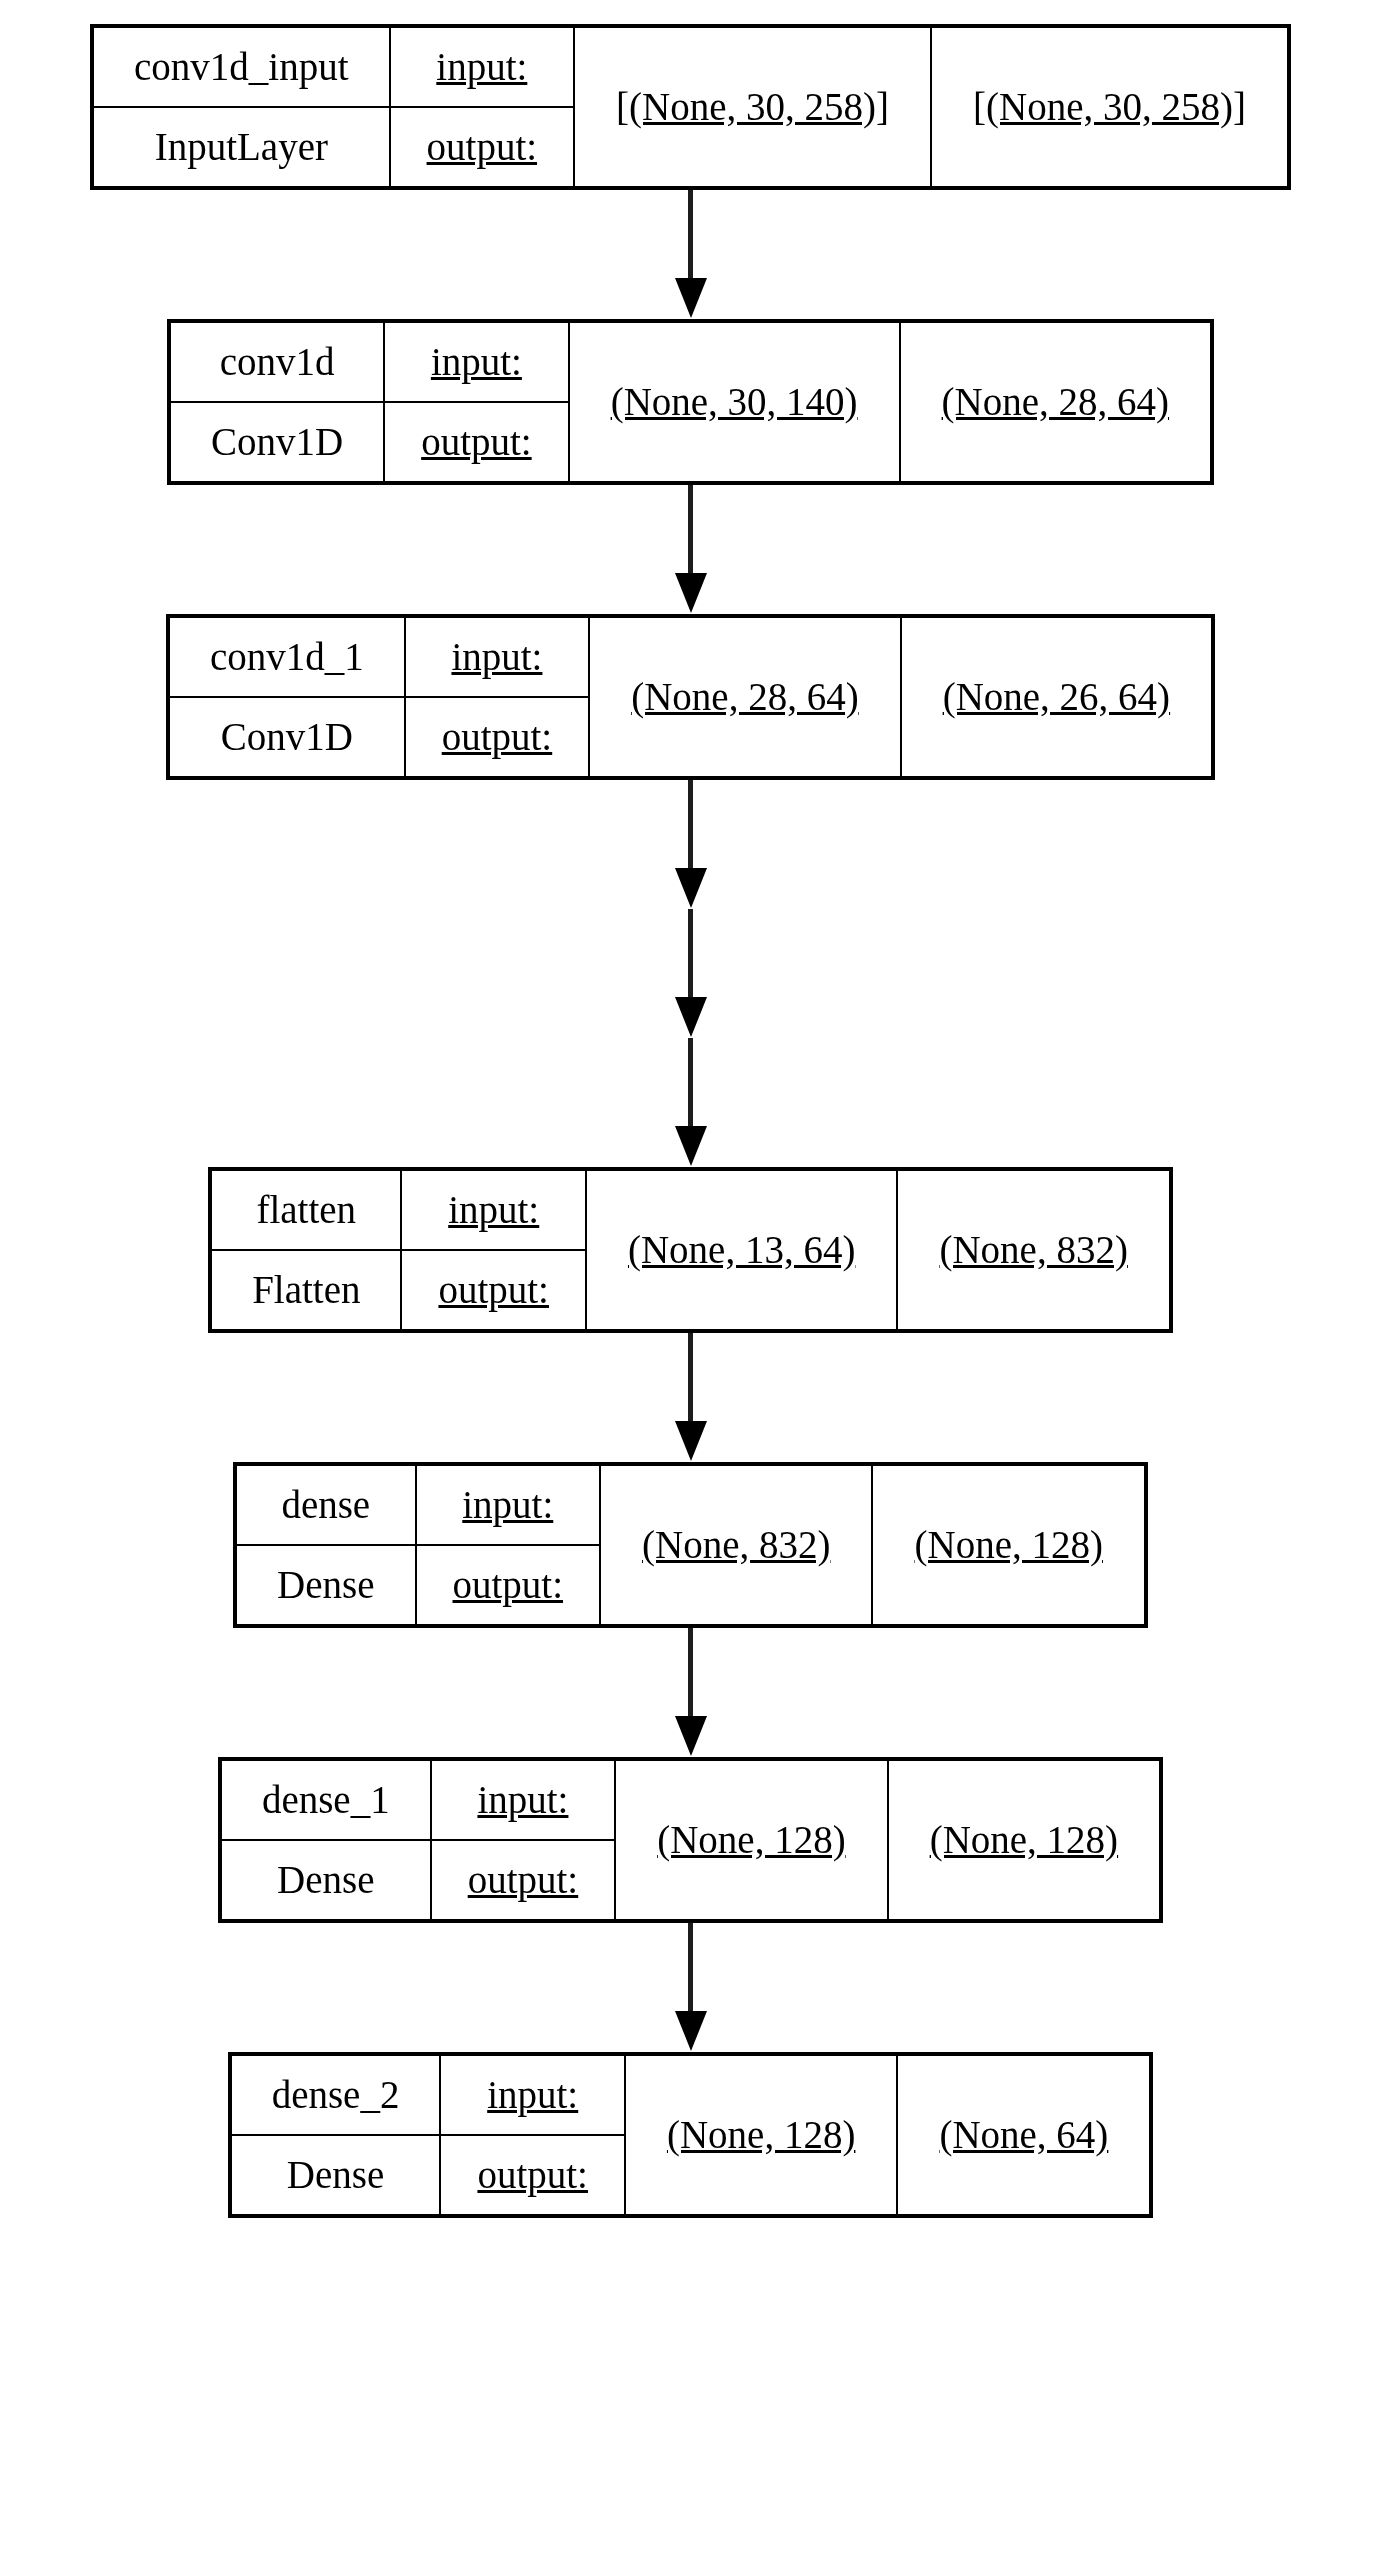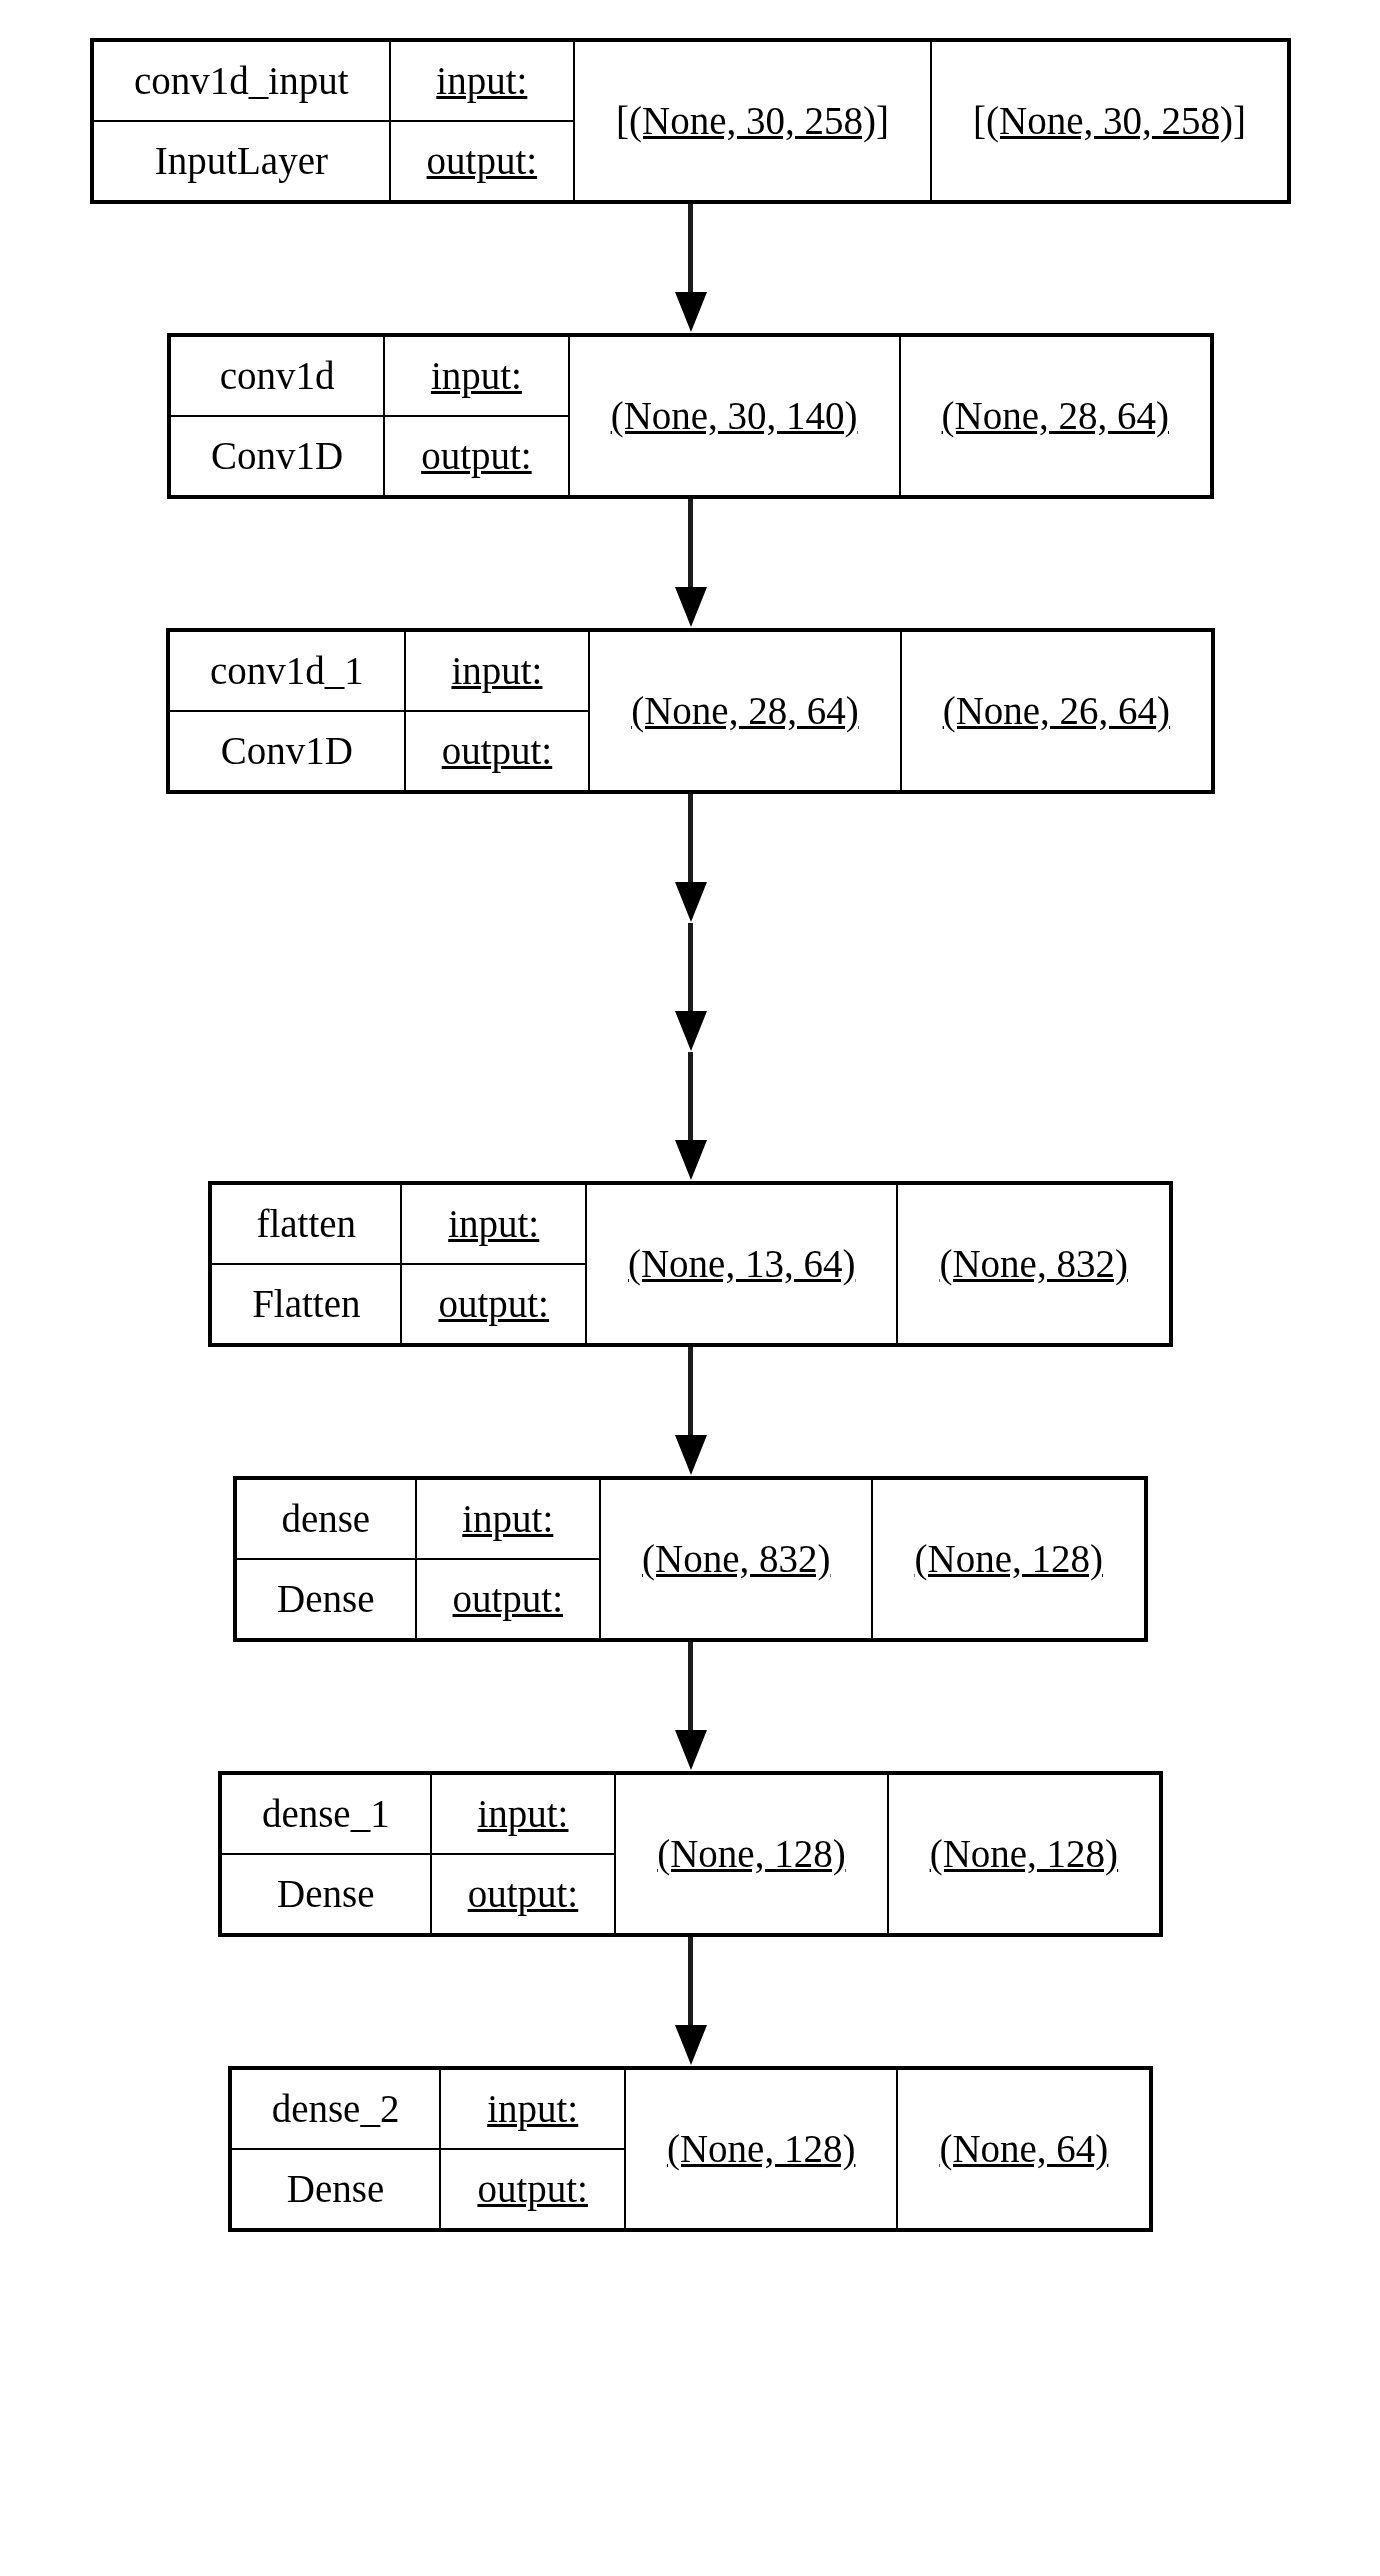--- a/index.html
+++ b/index.html
@@ -13,21 +13,21 @@
     overflow: hidden;
     font-family: "Liberation Serif", "DejaVu Serif", serif;
     color: #000000;
   }
   .canvas {
     width: 100%;
     height: 100%;
     display: flex;
     flex-direction: column;
     align-items: center;
-    padding-top: 38px;
+    padding-top: 24px;
     box-sizing: border-box;
   }
   table.node {
     border-collapse: collapse;
     border: 4.1px solid #000000;
     background: #ffffff;
     flex: 0 0 auto;
   }
   table.node td {
     border: 2.8px solid #000000;

